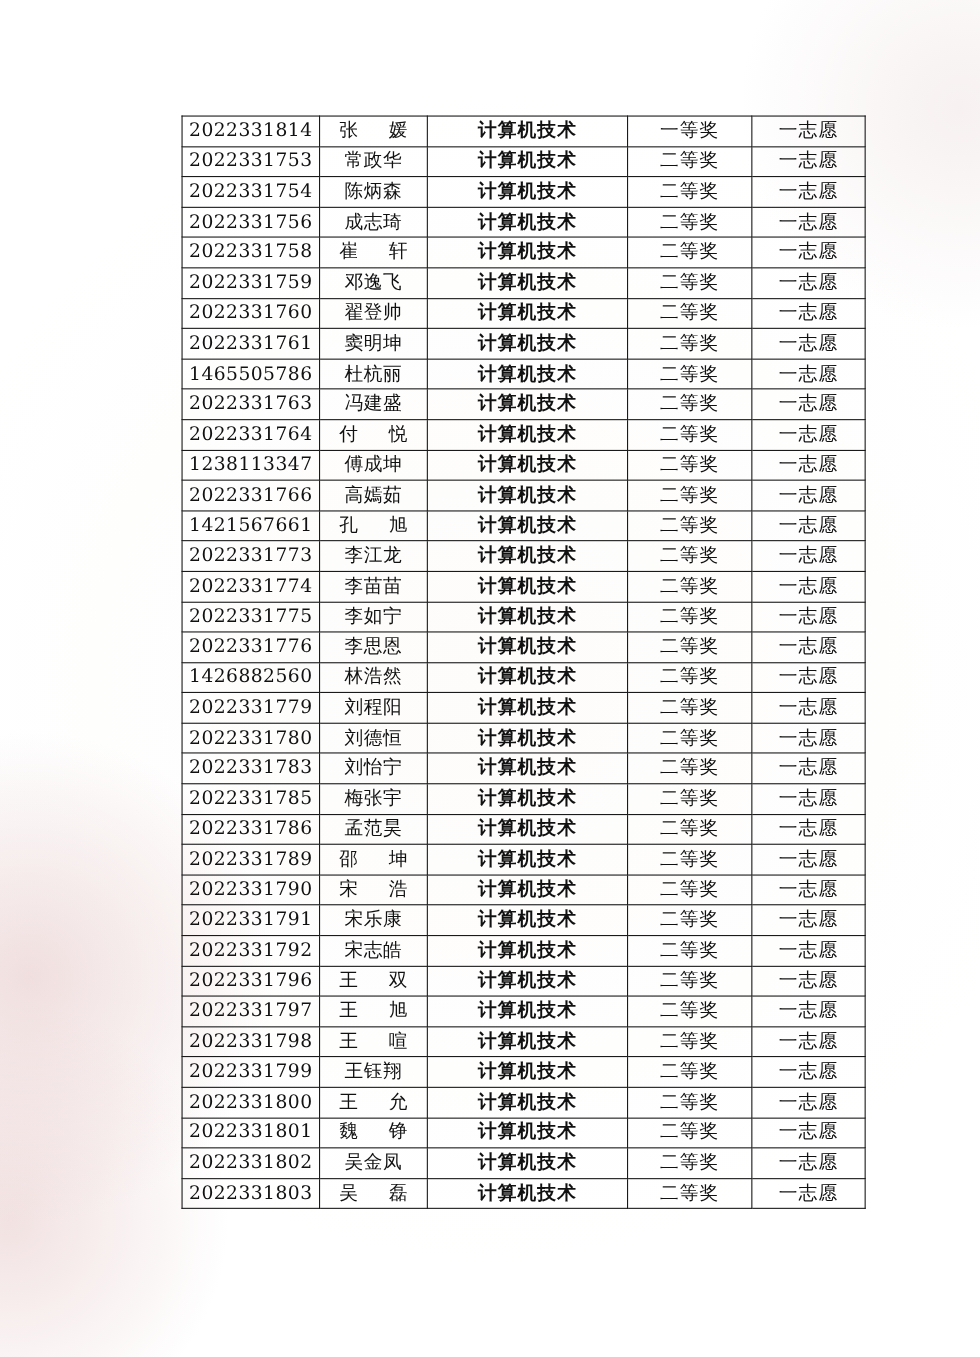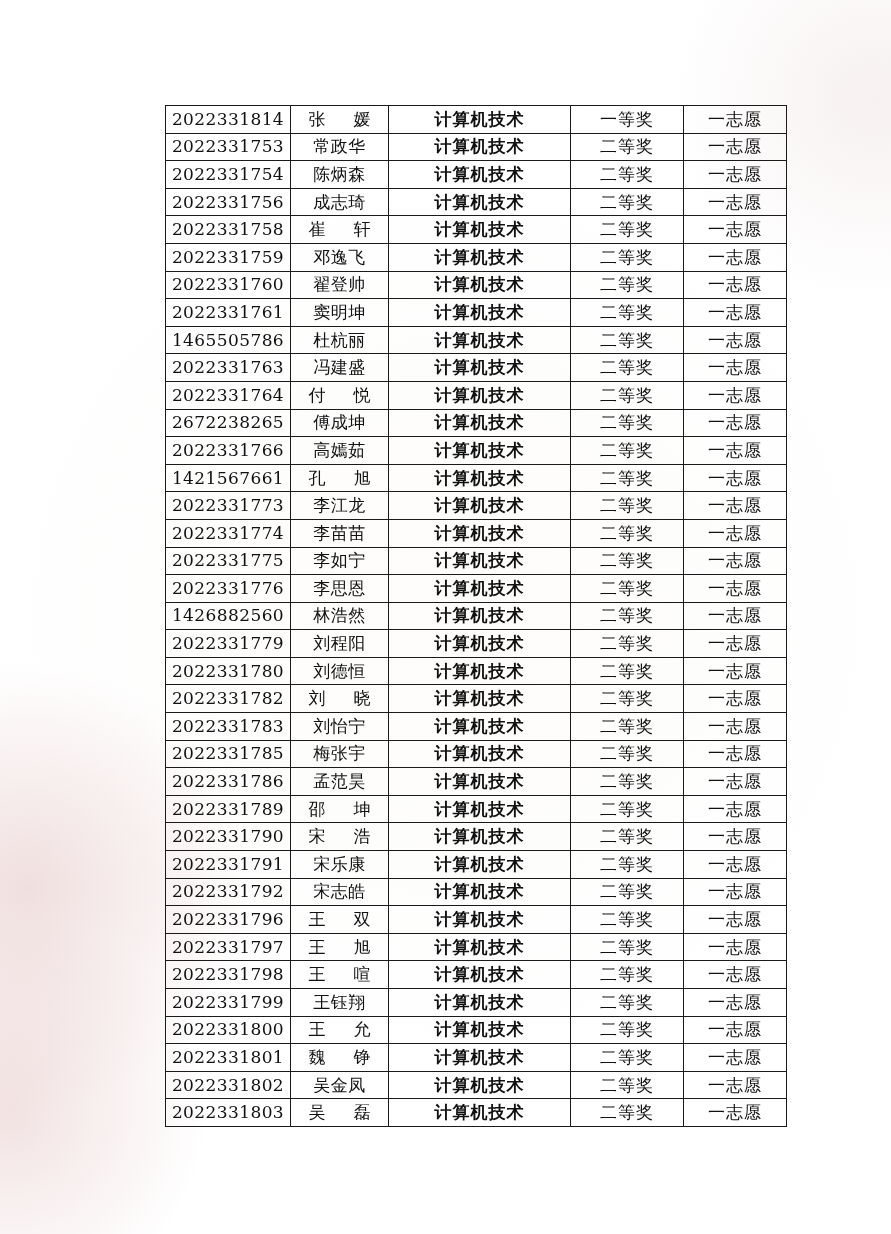--- a/index.html
+++ b/index.html
@@ -155,21 +155,21 @@
           <td class="cell-choice">一志愿</td>
         </tr>
         <tr>
           <td class="cell-id">2022331764</td>
           <td class="cell-name spaced"><span class="n">付悦</span></td>
           <td class="cell-major">计算机技术</td>
           <td class="cell-award">二等奖</td>
           <td class="cell-choice">一志愿</td>
         </tr>
         <tr>
-          <td class="cell-id">2672238265</td>
+          <td class="cell-id">1238113347</td>
           <td class="cell-name">傅成坤</td>
           <td class="cell-major">计算机技术</td>
           <td class="cell-award">二等奖</td>
           <td class="cell-choice">一志愿</td>
         </tr>
         <tr>
           <td class="cell-id">2022331766</td>
           <td class="cell-name">高嫣茹</td>
           <td class="cell-major">计算机技术</td>
           <td class="cell-award">二等奖</td>
@@ -220,27 +220,20 @@
         <tr>
           <td class="cell-id">2022331779</td>
           <td class="cell-name">刘程阳</td>
           <td class="cell-major">计算机技术</td>
           <td class="cell-award">二等奖</td>
           <td class="cell-choice">一志愿</td>
         </tr>
         <tr>
           <td class="cell-id">2022331780</td>
           <td class="cell-name">刘德恒</td>
-          <td class="cell-major">计算机技术</td>
-          <td class="cell-award">二等奖</td>
-          <td class="cell-choice">一志愿</td>
-        </tr>
-        <tr>
-          <td class="cell-id">2022331782</td>
-          <td class="cell-name spaced"><span class="n">刘晓</span></td>
           <td class="cell-major">计算机技术</td>
           <td class="cell-award">二等奖</td>
           <td class="cell-choice">一志愿</td>
         </tr>
         <tr>
           <td class="cell-id">2022331783</td>
           <td class="cell-name">刘怡宁</td>
           <td class="cell-major">计算机技术</td>
           <td class="cell-award">二等奖</td>
           <td class="cell-choice">一志愿</td>

